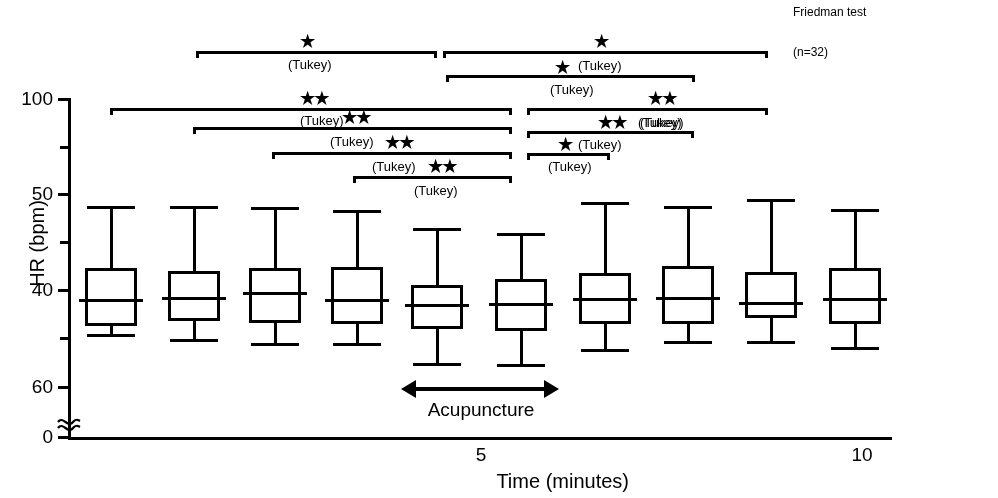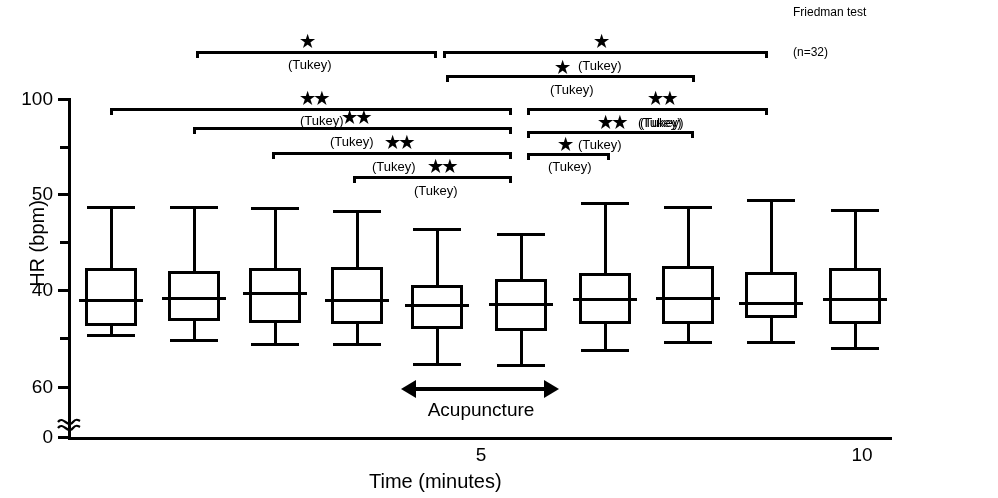--- a/index.html
+++ b/index.html
@@ -30,21 +30,21 @@
   .ylab{position:absolute;right:0;width:40px;text-align:right;font-size:19px;line-height:19px;}
 
   .ytitle{
     left:-33px;top:232px;width:140px;
     font-size:20px;text-align:center;
     transform:rotate(-90deg);
     white-space:nowrap;
   }
 
   .xlab{position:absolute;font-size:19px;line-height:19px;text-align:center;width:60px;}
-  .xtitle{left:369px;top:470px;width:260px;text-align:left;font-size:20px;}
+  .xtitle{left:369px;top:470px;width:260px;text-align:right;font-size:20px;}
 
   
   .brk{left:56px;top:409px;width:26px;height:22px;}
 
   
   .box-group{position:absolute;top:0;height:498px;width:1px;}
   .whisk-v{position:absolute;width:3px;background:#000;left:-1px;}
   .cap{position:absolute;height:3px;background:#000;}
   .bx{position:absolute;border:3px solid #000;background:#fff;box-sizing:border-box;}
   .med{position:absolute;height:3px;background:#000;}

